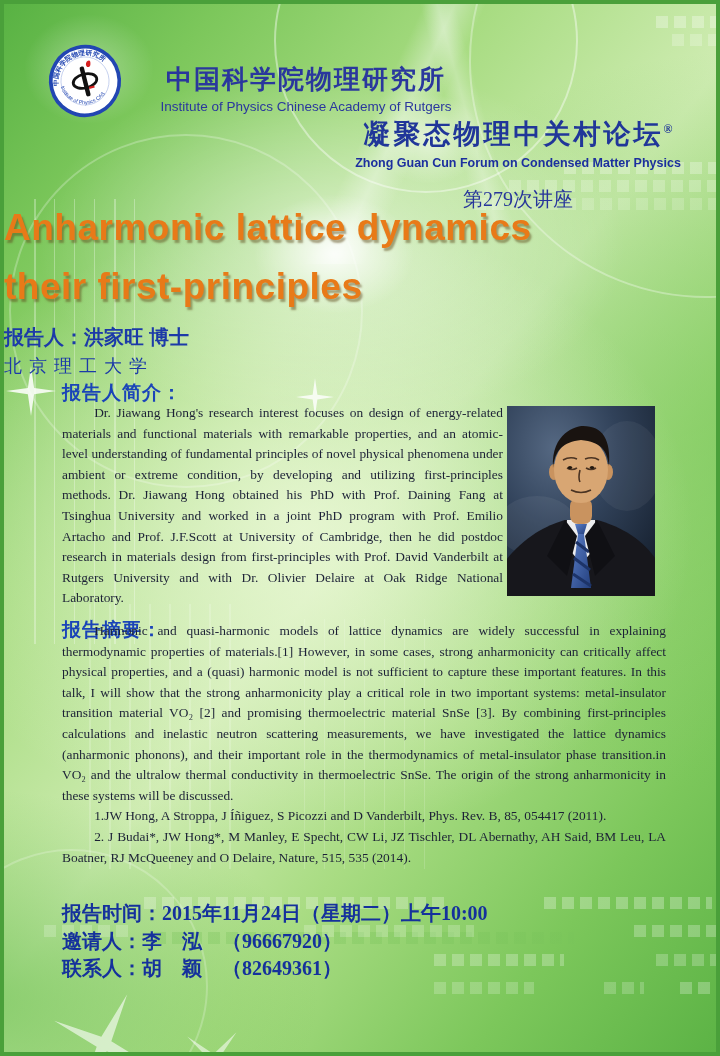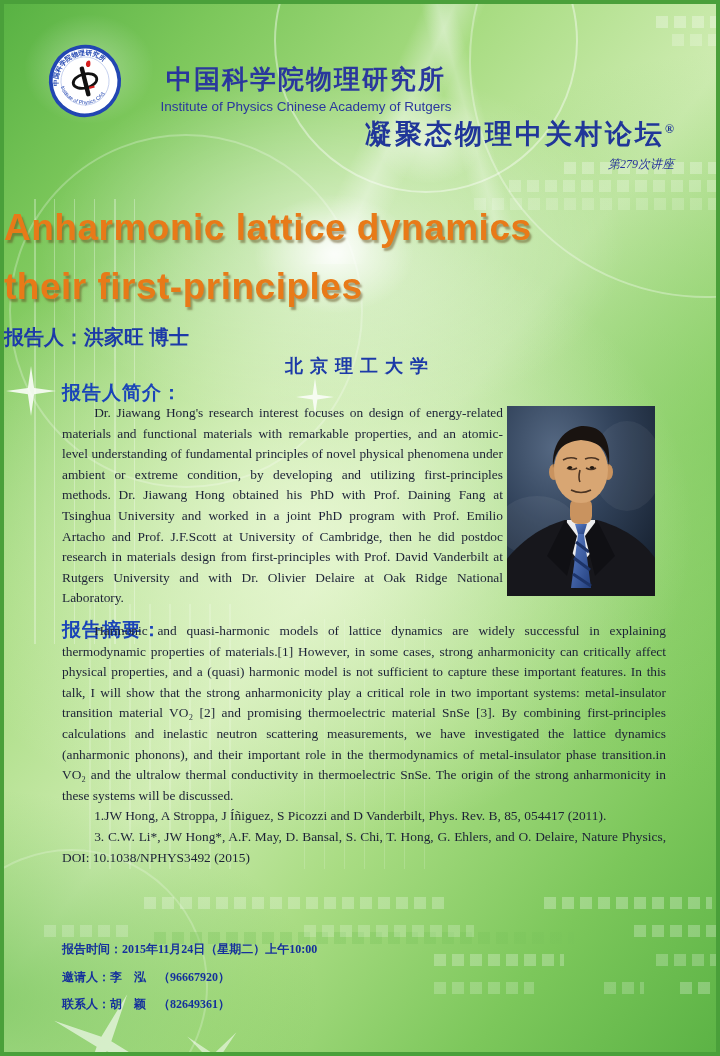--- a/index.html
+++ b/index.html
@@ -35,45 +35,45 @@
     background:linear-gradient(115deg, rgba(255,255,255,0) 46%, rgba(255,255,255,.35) 50%, rgba(255,255,255,0) 54%); }
   .diag2 { left:200px; top:-30px; width:520px; height:260px;
     background:linear-gradient(75deg, rgba(255,255,255,0) 47%, rgba(255,255,255,.28) 50%, rgba(255,255,255,0) 53%); }
 
   .logo { position:absolute; left:44px; top:40px; width:74px; height:74px; transform:rotate(-14deg); }
 
   .inst-block { position:absolute; left:118px; top:58px; width:368px; text-align:center; }
   .inst-cn { font-size:26px; font-weight:bold; color:#2a379d; letter-spacing:2px; }
   .inst-en { font-size:13.5px; color:#2a379d; font-family:"Liberation Sans", sans-serif; margin-top:2px; }
 
-  .forum-block { position:absolute; right:42px; top:112px; width:336px; text-align:right; }
+  .forum-block { position:absolute; right:30px; top:112px; width:336px; text-align:center; }
   .forum-cn { font-size:27px; font-weight:bold; color:#203699; letter-spacing:3px; white-space:nowrap; }
   .forum-cn sup { font-size:12px; letter-spacing:0; }
   .forum-en { font-size:12.5px; font-weight:bold; color:#1c2f9e; font-family:"Liberation Sans", sans-serif; margin-top:4px; white-space:nowrap; }
-  .forum-no { font-size:12px; color:#27359b; margin-top:4px;font-style:italic; }
+  .forum-no { font-size:20px; color:#27359b; margin-top:16px; }
 
   .title-block { position:absolute; left:0; right:0; top:194px; text-align:left;
     font-family:"Liberation Sans", sans-serif; font-weight:bold; font-size:37px; line-height:59px;
     color:#e87a18; letter-spacing:.5px; text-shadow:2px 3px 2px rgba(96,78,30,.5); }
 
   .speaker { position:absolute; left:0; right:0; top:320px; text-align:left; font-size:20px; font-weight:bold; color:#1c3aa8; }
-  .affil   { position:absolute; left:0; right:0; top:350px; text-align:center; font-size:18px; font-weight:bold; color:#1c3aa8; letter-spacing:7px; }
+  .affil   { position:absolute; left:0; right:0; top:350px; text-align:left; font-size:18px; font-weight:normal; color:#1c3aa8; letter-spacing:7px; }
 
   .sec-head { position:absolute; left:58px; font-size:19px; font-weight:bold; color:#1a44b8; letter-spacing:1px; }
   .bio-head { top:376px; }
   .abs-head { top:613px; }
 
   .body-text { font-size:13.4px; line-height:20.6px; text-align:justify; color:#1c2136; }
   .body-text p { margin:0; text-indent:2.4em; }
   .bio-text { position:absolute; left:58px; top:399px; width:441px; }
   .abs-text { position:absolute; left:58px; top:617px; width:604px; }
 
   .photo { position:absolute; left:503px; top:402px; width:148px; height:190px; }
 
-  .info-block { position:absolute; left:58px; top:896px; font-size:12px; font-weight:bold; color:#15319c; line-height:27.5px;margin-top:36px; }
+  .info-block { position:absolute; left:58px; top:896px; font-size:20px; font-weight:bold; color:#15319c; line-height:27.5px; }
   .info-block div { white-space:nowrap; }
 
   .star { position:absolute; pointer-events:none; }
 </style>
 </head>
 <body>
 
 <div class="poster">
 
   <div class="deco diag1"></div>
@@ -136,20 +136,21 @@
     </g>
   </svg>
 
   <div class="inst-block">
     <div class="inst-cn">中国科学院物理研究所</div>
     <div class="inst-en">Institute of Physics Chinese Academy of Rutgers</div>
   </div>
 
   <div class="forum-block">
     <div class="forum-cn"><span>凝聚态物理中关村论坛</span><sup>®</sup></div>
+    <div class="forum-en">Zhong Guan Cun Forum on Condensed Matter Physics</div>
     <div class="forum-no">第279次讲座</div>
   </div>
 
   <div class="title-block">
     <div>Anharmonic lattice dynamics</div>
     <div>their first-principles</div>
   </div>
 
   <div class="speaker">报告人：洪家旺 博士</div>
   <div class="affil">北京理工大学</div>
@@ -206,21 +207,21 @@
       <path d="M64,84 q10 5 20 0"></path>
     </g>
     <ellipse cx="63" cy="61.5" rx="2.2" ry="1.6" fill="#21170f"></ellipse>
     <ellipse cx="85" cy="61.5" rx="2.2" ry="1.6" fill="#21170f"></ellipse>
   </svg>
 
   <div class="sec-head abs-head">报告摘要：</div>
   <div class="body-text abs-text">
     <p>Harmonic and quasi-harmonic models of lattice dynamics are widely successful in explaining thermodynamic properties of materials.[1] However, in some cases, strong anharmonicity can critically affect physical properties, and a (quasi) harmonic model is not sufficient to capture these important features. In this talk, I will show that the strong anharmonicity play a critical role in two important systems: metal-insulator transition material VO₂ [2] and promising thermoelectric material SnSe [3]. By combining first-principles calculations and inelastic neutron scattering measurements, we have investigated the lattice dynamics (anharmonic phonons), and their important role in the thermodynamics of metal-insulator phase transition.in VO₂ and the ultralow thermal conductivity in thermoelectric SnSe. The origin of the strong anharmonicity in these systems will be discussed.</p>
     <p>1.JW Hong, A Stroppa, J Íñiguez, S Picozzi and D Vanderbilt, Phys. Rev. B, 85, 054417 (2011).</p>
-    <p>3. C.W. Li*, JW Hong*, A.F. May, D. Bansal, S. Chi, T. Hong, G. Ehlers, and O. Delaire, Nature Physics, DOI: 10.1038/NPHYS3492  (2015)</p>
+    <p>2. J Budai*, JW Hong*, M Manley, E Specht, CW Li, JZ Tischler, DL Abernathy, AH Said, BM Leu, LA Boatner, RJ McQueeney and O Delaire, Nature, 515, 535 (2014).</p>
   </div>
 
   <div class="info-block">
     <div>报告时间：2015年11月24日（星期二）上午10:00</div>
     <div>邀请人：李　泓　（96667920）</div>
     <div>联系人：胡　颖　（82649361）</div>
   </div>
 
 </div>
 

